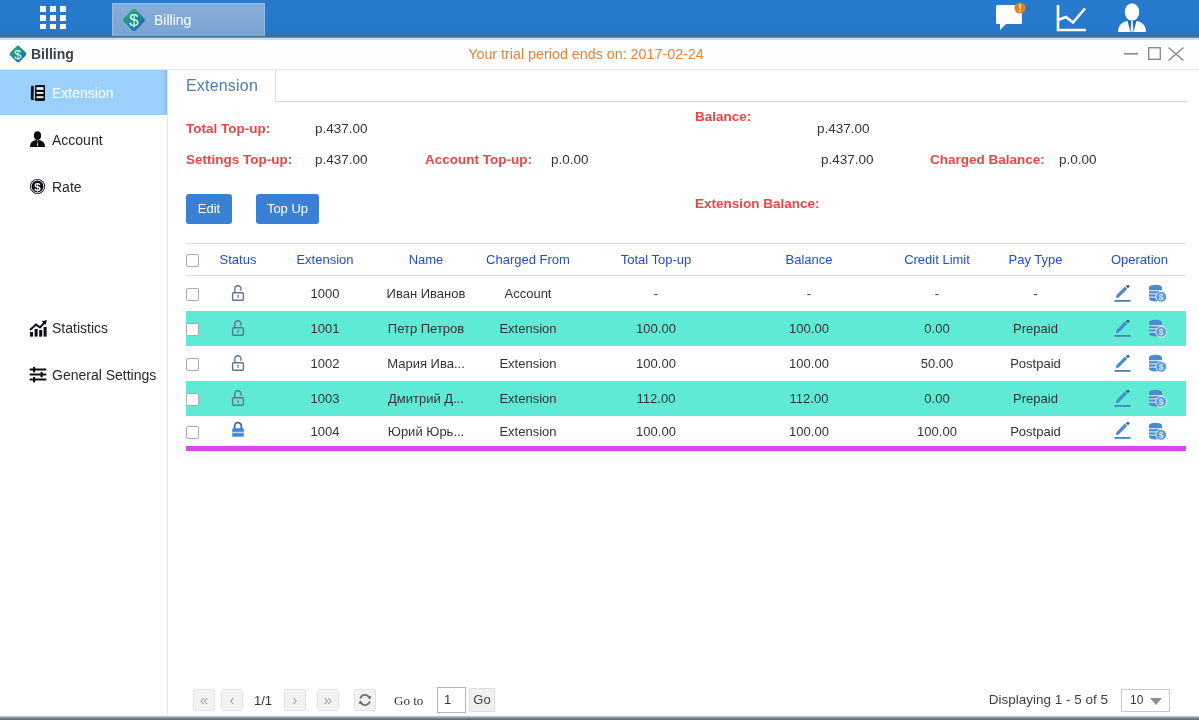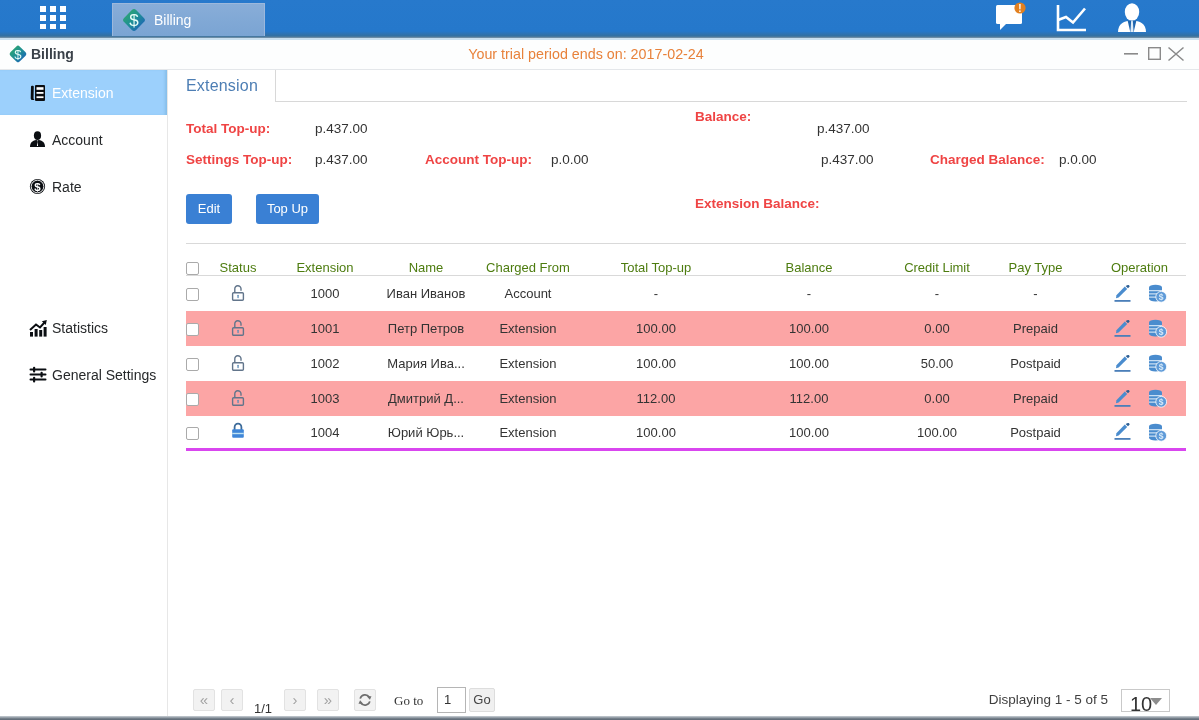--- a/index.html
+++ b/index.html
@@ -37,37 +37,37 @@
 .tabrow::after{ content:""; position:absolute; left:0; top:32px; width:0; height:0; }
 
 .sum { position:absolute; font-size:13.5px; color:#333; white-space:nowrap; }
 .sum b { color:#ef4444; }
 
 .btn { position:absolute; height:30px; background:#3a80d4; color:#fff; font-size:13px;
   border-radius:3px; text-align:center; line-height:30px; }
 
 .tbl { position:absolute; left:18px; top:173px; width:1000px; }
 .trow { position:relative; display:flex; align-items:center; height:35px; font-size:13px; color:#333; }
-.thead { height:33px; border-top:1px solid #d9d9d9; border-bottom:1px solid #d9d9d9; color:#4d7c0f;align-items:flex-end; }
-.trow.alt { background:#fca5a5;align-items:center; }
-.trow.last { border-bottom:3px solid #d946ef; }
+.thead { height:33px; border-top:1px solid #d9d9d9; border-bottom:1px solid #d9d9d9; color:#1d4ed8; }
+.trow.alt { background:#5eead4;align-items:center; }
+.trow.last { border-bottom:5px solid #d946ef; }
 .c { text-align:center; flex:none; overflow:hidden; white-space:nowrap; }
 .c0{width:26px; text-align:left;} .c1{width:52px;} .c2{width:122px;} .c3{width:80px;}
 .c4{width:124px;} .c5{width:132px;} .c6{width:174px;} .c7{width:82px;}
 .c8{width:115px;} .c9{width:93px;}
 .cb { display:inline-block; width:13px; height:13px; border:1px solid #aaa; border-radius:2px; background:#fff; vertical-align:middle; }
 
 .pager { position:absolute; left:0; top:616px; width:1032px; height:31px; font-size:13px; color:#333; }
 .pbtn { position:absolute; top:3px; width:22px; height:22px; background:#f2f2f2; border:1px solid #e2e2e2;
   border-radius:2px; color:#a2a2a2; text-align:center; line-height:20px; font-size:15px; }
 .goinp { position:absolute; top:1px; width:29px; height:26px; border:1px solid #b5b5b5; font-size:13px; text-align:left; padding-left:6px; line-height:24px; background:#fff; }
 .gobtn { position:absolute; top:2px; width:26px; height:24px; background:#f0f0f0; border:1px solid #ddd; border-radius:2px; text-align:center; line-height:22px; color:#444; }
 .disp { position:absolute; top:6px; right:92px; color:#3f3f3f; font-size:13.5px; }
 .ddl { position:absolute; top:3px; right:30px; width:49px; height:23px; border:1px solid #c9c9c9; background:#fff; }
-.ddl span { position:absolute; left:8px; top:3px; font-size:20px; color:#333; }
+.ddl span { position:absolute; left:8px; top:3px; font-size:12px; color:#333; }
 .ddl .arr { position:absolute; right:7px; top:8px; width:0; height:0; border-left:6px solid transparent; border-right:6px solid transparent; border-top:7px solid #8d8d8d; }
 
 .bstrip { position:absolute; left:0; top:716px; width:1199px; height:4px; background:linear-gradient(#c9d0d6, #646f7b 75%); z-index:2; }
 .prefade { position:absolute; left:0; top:700px; width:1199px; height:16px; background:linear-gradient(#ffffff, #f2f8fb); z-index:0; }
 .content,.sidebar { z-index:1; }
 </style>
 </head>
 <body>
 <svg width="0" height="0" style="position:absolute">
   <defs>
@@ -338,21 +338,21 @@
             <use href="#pencil"></use>
           </svg><svg width="20" height="19" style="vertical-align:middle;margin-left:14px">
             <use href="#coins"></use>
           </svg></div>
     </div>
   </div>
 
   <div class="pager">
     <div class="pbtn" style="left:25px;">«</div>
     <div class="pbtn" style="left:53px;">‹</div>
-    <div style="position:absolute; left:86px; top:7px;margin-top:8px;">1/1</div>
+    <div style="position:absolute; left:86px; top:7px;">1/1</div>
     <div class="pbtn" style="left:116px;">›</div>
     <div class="pbtn" style="left:149px;">»</div>
     <div class="pbtn" style="left:186px;"><svg width="14" height="14" viewBox="0 0 14 14" style="margin-top:3px">
       <path d="M2.2 5.6 A 5 5 0 0 1 11.3 4.2" stroke="#6e6e6e" stroke-width="1.7" fill="none"></path>
       <path d="M11.8 8.4 A 5 5 0 0 1 2.7 9.8" stroke="#6e6e6e" stroke-width="1.7" fill="none"></path>
       <path d="M13.5 3.2 L8.8 3.2 L11.9 6.8 Z" fill="#6e6e6e"></path>
       <path d="M0.5 10.8 L5.2 10.8 L2.1 7.2 Z" fill="#6e6e6e"></path>
     </svg></div>
     <div style="position:absolute; left:226px; top:7px;font-family:Liberation Serif, serif;">Go to</div>
     <div class="goinp" style="left:269px;">1</div>

